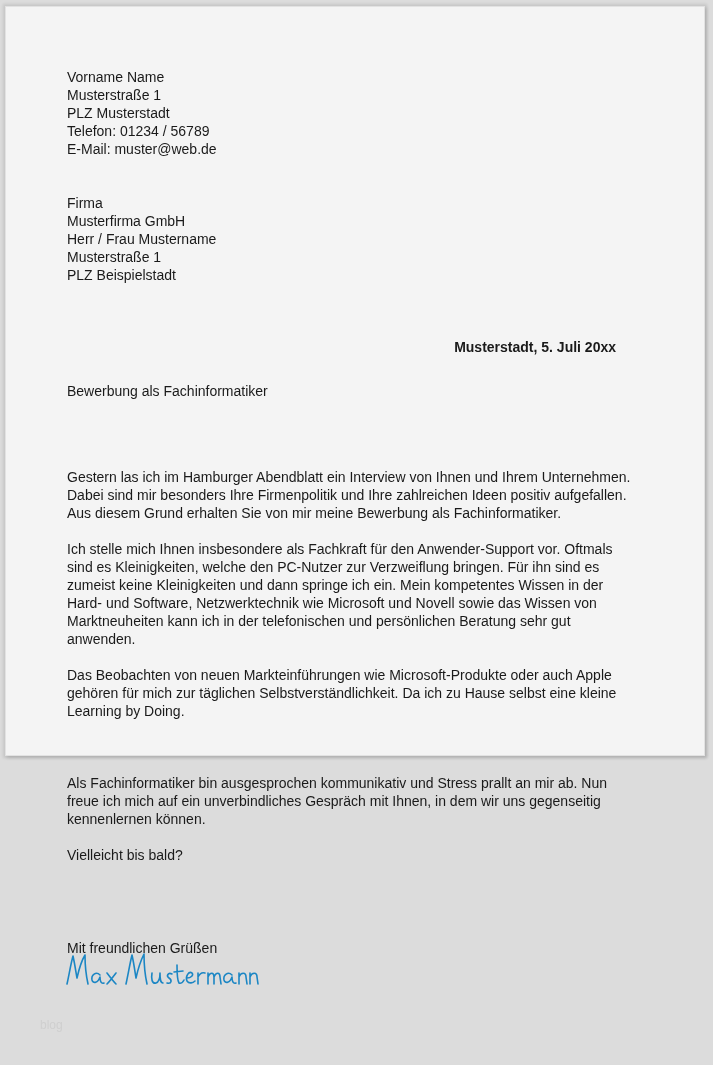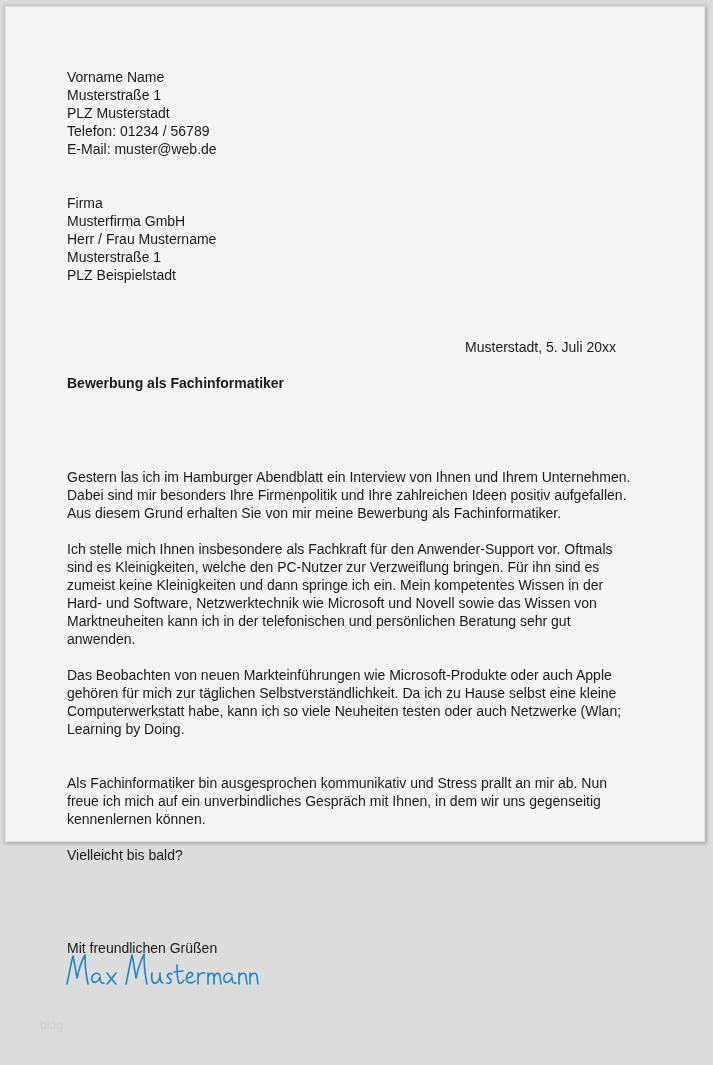--- a/index.html
+++ b/index.html
@@ -6,38 +6,38 @@
   body {
     width: 713px; height: 1065px;
     background: #dcdcdc;
     font-family: "Liberation Sans", sans-serif;
     position: relative;
     overflow: hidden;
   }
   .page {
     position: absolute;
     left: 5px; top: 6px;
-    width: 700px; height: 836px;
+    width: 700px; height: 750px;
     background: #f4f4f4;
     border: 1px solid #e2e2e2;
     box-shadow: 0 0 3px 2px rgba(0,0,0,0.10), 2px 2px 3px rgba(0,0,0,0.12);
     box-sizing: border-box;
   }
   .txt {
     position: absolute;
     left: 61px;
     font-size: 14px;
     color: #1a1a1a;
     line-height: 18px;
     white-space: nowrap;
   }
   .block div { height: 18px; }
   .para div { height: 18px; }
-  .subject { font-weight: bold; }
-  .date { left: auto; right: 88px; }
+  .subject { font-weight: normal; margin-top: 8px; }
+  .date { left: auto; right: 88px; font-weight: bold; }
   .sig {
     position: absolute;
     left: 58px; top: 944px;
   }
   .watermark {
     position: absolute;
     left: 34px; top: 1011px;
     font-size: 12px;
     color: #cfcfcf;
   }
@@ -79,21 +79,20 @@
     <div>sind es Kleinigkeiten, welche den PC-Nutzer zur Verzweiflung bringen. Für ihn sind es</div>
     <div>zumeist keine Kleinigkeiten und dann springe ich ein. Mein kompetentes Wissen in der</div>
     <div>Hard- und Software, Netzwerktechnik wie Microsoft und Novell sowie das Wissen von</div>
     <div>Marktneuheiten kann ich in der telefonischen und persönlichen Beratung sehr gut</div>
     <div>anwenden.</div>
   </div>
 
   <div class="txt para" style="top:659px">
     <div>Das Beobachten von neuen Markteinführungen wie Microsoft-Produkte oder auch Apple</div>
     <div>gehören für mich zur täglichen Selbstverständlichkeit. Da ich zu Hause selbst eine kleine</div>
-    <div>Computerwerkstatt habe, kann ich so viele Neuheiten testen oder auch Netzwerke (Wlan;</div>
     <div>Learning by Doing.</div>
   </div>
 
   <div class="txt para" style="top:767px">
     <div>Als Fachinformatiker bin ausgesprochen kommunikativ und Stress prallt an mir ab. Nun</div>
     <div>freue ich mich auf ein unverbindliches Gespräch mit Ihnen, in dem wir uns gegenseitig</div>
     <div>kennenlernen können.</div>
   </div>
 
   <div class="txt" style="top:839px">Vielleicht bis bald?</div>

